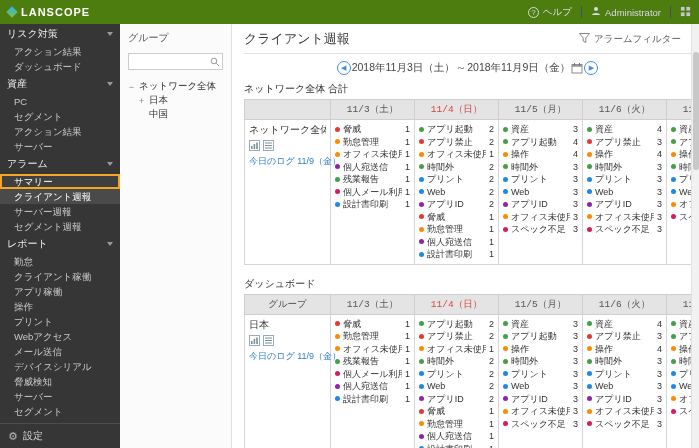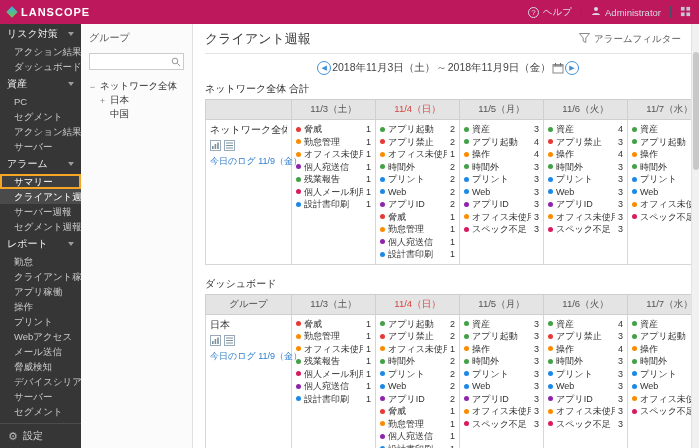--- a/index.html
+++ b/index.html
@@ -1,37 +1,37 @@
 <!DOCTYPE html>
 <html><head>
 <meta charset="utf-8">
 <style>
   html,body{margin:0;padding:0;background:#888;}
   *{box-sizing:border-box;}
   .app{width:699px;height:448px;overflow:hidden;display:flex;flex-direction:column;
        font-family:"Liberation Sans","DejaVu Sans",sans-serif;background:#fff;position:relative;}
 
   
-  .topbar{height:24px;flex:none;background:#be185d;display:flex;align-items:center;
+  .topbar{height:24px;flex:none;background:#4d7c0f;display:flex;align-items:center;
           justify-content:space-between;padding:0 8px;color:#fff;}
   .logo{display:flex;align-items:center;gap:5px;cursor:pointer;}
   .logo-mark{width:8px;height:8px;background:linear-gradient(135deg,#2bb3e8,#7dc243);
              transform:rotate(45deg);display:inline-block;}
   .logo-text{font-size:11px;font-weight:bold;letter-spacing:1px;}
   .tb-right{display:flex;align-items:center;gap:9px;font-size:9.5px;color:#d8dbe4;}
   .tb-item{display:flex;align-items:center;gap:4px;cursor:pointer;}
   .help-ic{width:11px;height:11px;border:1px solid #d8dbe4;border-radius:50%;font-size:8px;
            display:flex;align-items:center;justify-content:center;}
   .tb-div{width:1px;height:12px;background:#454c66;}
 
   
   .body{flex:1;display:flex;min-height:0;position:relative;}
 
   
-  .sidebar{width:81px;flex:none;background:#363636;color:#c9c9c9;position:relative;overflow:hidden;}
+  .sidebar{width:120px;flex:none;background:#363636;color:#c9c9c9;position:relative;overflow:hidden;}
   .sb-header{display:flex;align-items:center;justify-content:space-between;
              padding:3px 7px;font-size:10px;color:#ededed;cursor:pointer;}
   .caret{width:0;height:0;border-left:3.5px solid transparent;border-right:3.5px solid transparent;
          border-top:4px solid #9a9a9a;display:inline-block;}
   .sb-item{padding:2px 7px 2px 14px;font-size:9.5px;line-height:11px;white-space:nowrap;
            overflow:hidden;cursor:pointer;}
   .sb-item.hl{outline:2px solid #f5a623;outline-offset:-2px;background:#3f3f3f;color:#fff;}
   .sb-item.act{background:#4a4a4a;color:#fff;}
   .sb-settings{position:absolute;bottom:0;left:0;right:0;border-top:1px solid #4d4d4d;
                padding:5px 8px;display:flex;align-items:center;gap:5px;font-size:10px;
@@ -60,21 +60,21 @@
            margin:7px 0 4px;font-size:10.5px;color:#444;}
   .navc{width:14px;height:14px;border:1px solid #3f8fd6;border-radius:50%;color:#3f8fd6;
         font-size:7px;display:flex;align-items:center;justify-content:center;cursor:pointer;flex:none;}
   .cal{cursor:pointer;display:flex;align-items:center;}
 
   
   .tbltitle{font-size:10px;color:#333;margin:7px 0 3px;}
   .tblblock + .tblblock .tbltitle{margin-top:12px;}
   table.rpt{border-collapse:collapse;table-layout:fixed;width:506px;}
   table.rpt th{background:#e4e4e4;border:1px solid #cfcfcf;font-size:9.5px;font-weight:normal;
-               color:#555;padding:3px 2px;text-align:center;white-space:nowrap;overflow:hidden;}
+               color:#555;padding:3px 2px;text-align:center;white-space:nowrap;overflow:hidden;font-family:Liberation Mono, monospace;}
   table.rpt th.namecol{width:86px;}
   table.rpt th.datecol{width:84px;}
   table.rpt th.holiday{color:#d64541;}
   table.rpt td{border:1px solid #d6d6d6;vertical-align:top;padding:3px 4px;background:#fff;}
   .rowname{font-size:10px;color:#333;margin-bottom:3px;white-space:nowrap;overflow:hidden;}
   .rowicons{display:flex;gap:3px;margin-bottom:4px;}
   .rowic{cursor:pointer;display:inline-flex;}
   .todaylink{font-size:9px;color:#2f7ecc;text-decoration:none;cursor:pointer;white-space:nowrap;display:block;}
   .alarm{display:flex;align-items:center;gap:3px;line-height:12.5px;font-size:9px;cursor:pointer;}
   .alarm .dot{width:5px;height:5px;border-radius:50%;flex:none;}
@@ -151,22 +151,22 @@
             <span>レポート</span>
             <span class="caret"></span>
           </div>
           <div class="sb-item">勤怠</div>
           <div class="sb-item">クライアント稼働</div>
           <div class="sb-item">アプリ稼働</div>
           <div class="sb-item">操作</div>
           <div class="sb-item">プリント</div>
           <div class="sb-item">Webアクセス</div>
           <div class="sb-item">メール送信</div>
+          <div class="sb-item">デバイスシリアル</div>
           <div class="sb-item">脅威検知</div>
-          <div class="sb-item">デバイスシリアル</div>
           <div class="sb-item">サーバー</div>
           <div class="sb-item">セグメント</div>
         </div>
       <div class="sb-settings">
         <span class="gear">⚙</span>
         <span>設定</span>
       </div>
     </nav>
 
     <aside class="gpanel">

